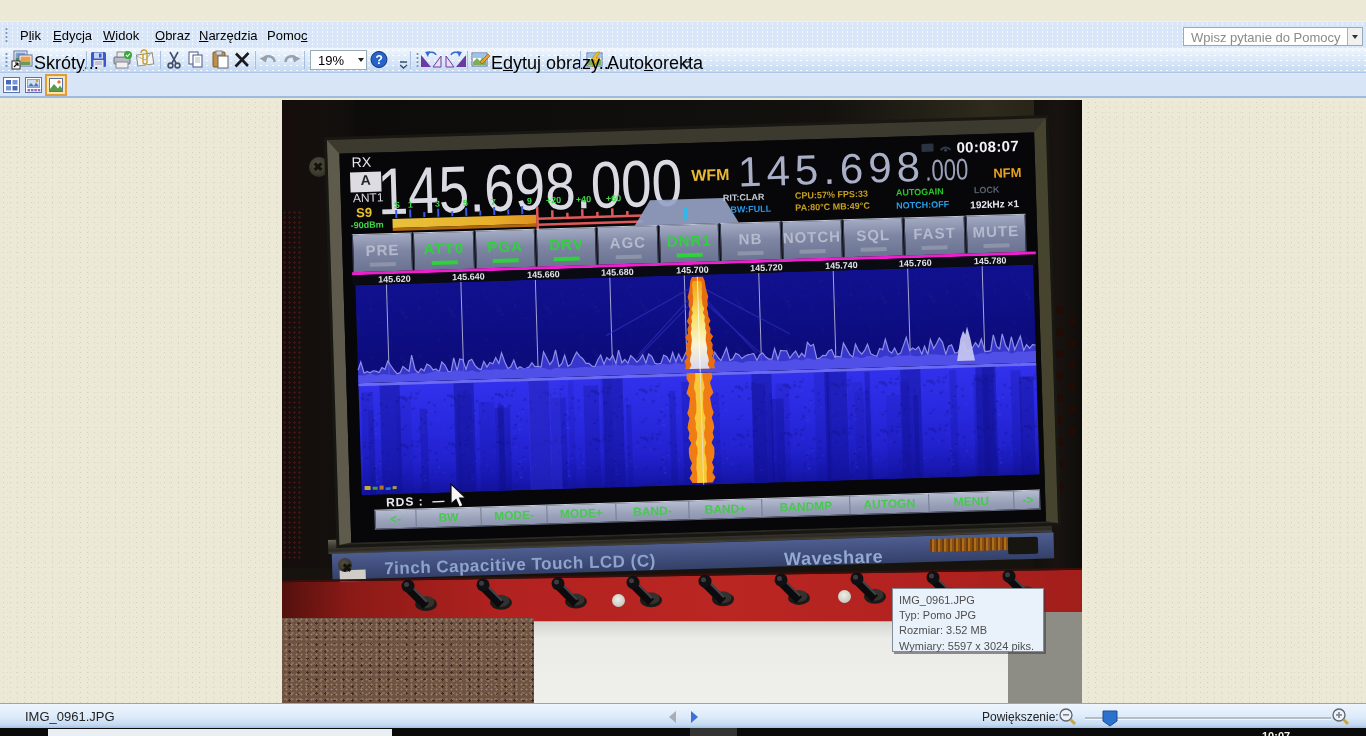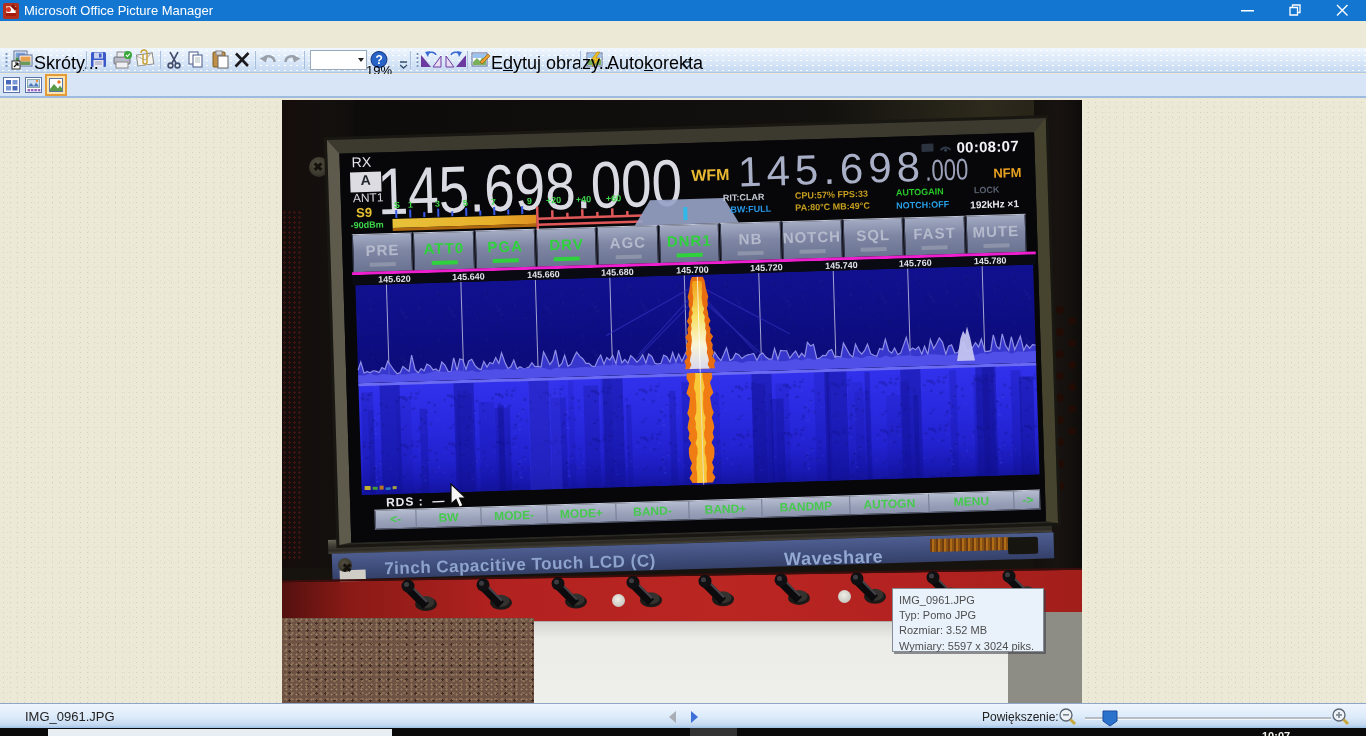--- a/index.html
+++ b/index.html
@@ -28,21 +28,21 @@
 
 
 #toolbar { position:absolute; left:0; top:48px; width:1366px; height:25px; z-index:0;
   background:linear-gradient(#eff6fe, #d3e3f6 70%, #c4d8f0); border-bottom:1px solid #aec7e8; }
 #toolbar:after { content:""; position:absolute; left:0; top:0; width:100%; height:100%; z-index:-1;
   background-image:radial-gradient(circle, #ffffff 0.7px, transparent 0.9px); background-size:6px 5px; pointer-events:none; }
 #toolbar .dots { position:absolute; left:5px; top:4px; width:3px; height:17px; background-image:radial-gradient(circle, #7a96be 1px, transparent 1.2px); background-size:3px 4px; }
 .tbtext { position:absolute; top:5px; font-size:18px; color:#000; }
 .tbsep { position:absolute; top:3px; width:1px; height:18px; background:#a8c0dd; }
 .zoombox { position:absolute; left:310px; top:2px; width:57px; height:20px; background:#fff; border:1px solid #9ab; font-size:13px; }
-.zoombox span { position:absolute; left:7px; top:12px;margin-left:48px; }
+.zoombox span { position:absolute; left:7px; top:2px; }
 .zoombox .zdrop { position:absolute; right:2px; top:7px; border:3.5px solid transparent; border-top:4px solid #222; }
 
 
 #viewbar { position:absolute; left:0; top:74px; width:1366px; height:24px; background:#d7e5f7; border-bottom:2px solid #9dbbdf; }
 
 
 #workspace { position:absolute; left:0; top:100px; width:1366px; height:603px;
   background:#ece9d6;
   background-image:radial-gradient(circle, #d4d1c2 0.8px, transparent 1px), radial-gradient(circle, #dedbcc 0.7px, transparent 0.9px);
   background-size:7px 5px, 9px 7px; background-position:0 0, 3px 2px; }
@@ -144,38 +144,34 @@
 #rdsrow .t { position:absolute; left:43px; top:1px; font-size:12px; font-weight:bold; letter-spacing:1px; }
 .btnrow2 { position:absolute; left:31px; top:357px; width:666px; height:20px;
   background:linear-gradient(#b5bcd0, #9ba3bb 55%, #8d95af); border:1px solid #646a80; border-top:1px solid #c8cede; }
 .btnrow2 .b { position:absolute; top:0; height:18px; border-left:1px solid #747c92;
   text-align:center; font-size:12px; font-weight:bold; color:#46c94e; padding-top:2px; }
 </style>
 </head>
 <body>
 <div id="app">
 
-  <div id="titlebar">
-    <div id="appicon">
-        <div class="sun"></div>
-        <div class="pen"></div>
-        <div class="hill"></div>
+
+  <div id="menubar">
+    <div class="dots"></div>
+    <div class="menuitem" style="left:20px">P<u>l</u>ik</div>
+    <div class="menuitem" style="left:53px"><u>E</u>dycja</div>
+    <div class="menuitem" style="left:103px"><u>W</u>idok</div>
+    <div class="menuitem" style="left:155px"><u>O</u>braz</div>
+    <div class="menuitem" style="left:199px"><u>N</u>arzędzia</div>
+    <div class="menuitem" style="left:267px">Pomo<u>c</u></div>
+    <div id="searchbox">
+        <span>Wpisz pytanie do Pomocy</span>
+        <div class="drop"></div>
       </div>
-    <div class="title">Microsoft Office Picture Manager</div>
-    <svg class="capbtn" style="left:1233px" width="30" height="21">
-        <rect x="8" y="10" width="13" height="1.5" fill="#fff"></rect>
-      </svg>
-    <svg class="capbtn" style="left:1280px" width="30" height="21">
-        <path d="M10 7.5 h7.5 v7.5 h-7.5 z M12.5 7.5 v-2.5 h7.5 v7.5 h-2.5" stroke="#fff" fill="none" stroke-width="1.3"></path>
-      </svg>
-    <svg class="capbtn" style="left:1327px" width="30" height="21">
-        <path d="M10 5 L20.5 15.5 M20.5 5 L10 15.5" stroke="#fff" fill="none" stroke-width="1.4"></path>
-      </svg>
   </div>
-
 
   <div id="toolbar">
     <div class="dots"></div>
     <svg id="tbicons" class="abs" style="left:0;top:0" width="700" height="25">
 
       <g>
         <rect x="14" y="3" width="13" height="11" fill="#fff" stroke="#5a6a9a"></rect>
         <rect x="15.5" y="4.5" width="10" height="5" fill="#7aa0d8"></rect>
           <rect x="15.5" y="9.5" width="10" height="3.5" fill="#4a8a4a"></rect>
         <rect x="19" y="7" width="13" height="11" fill="#fff" stroke="#5a6a9a"></rect>

